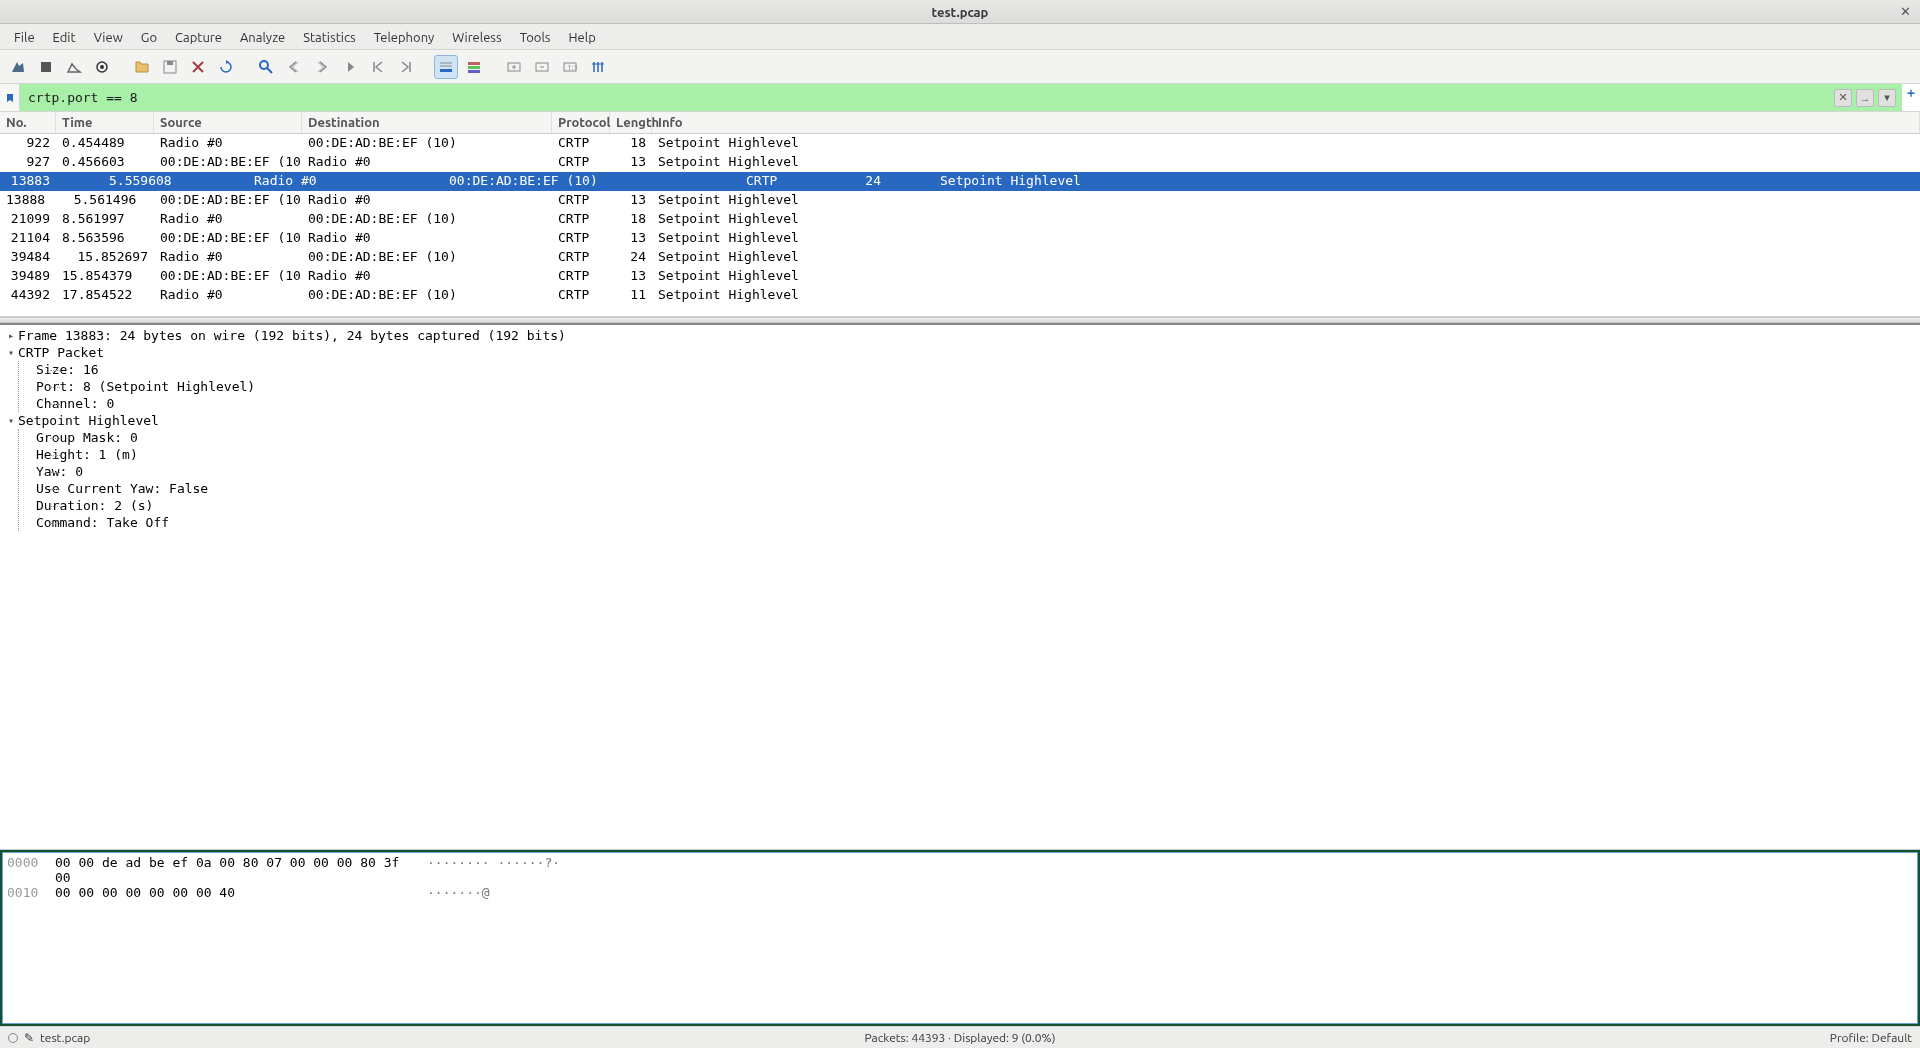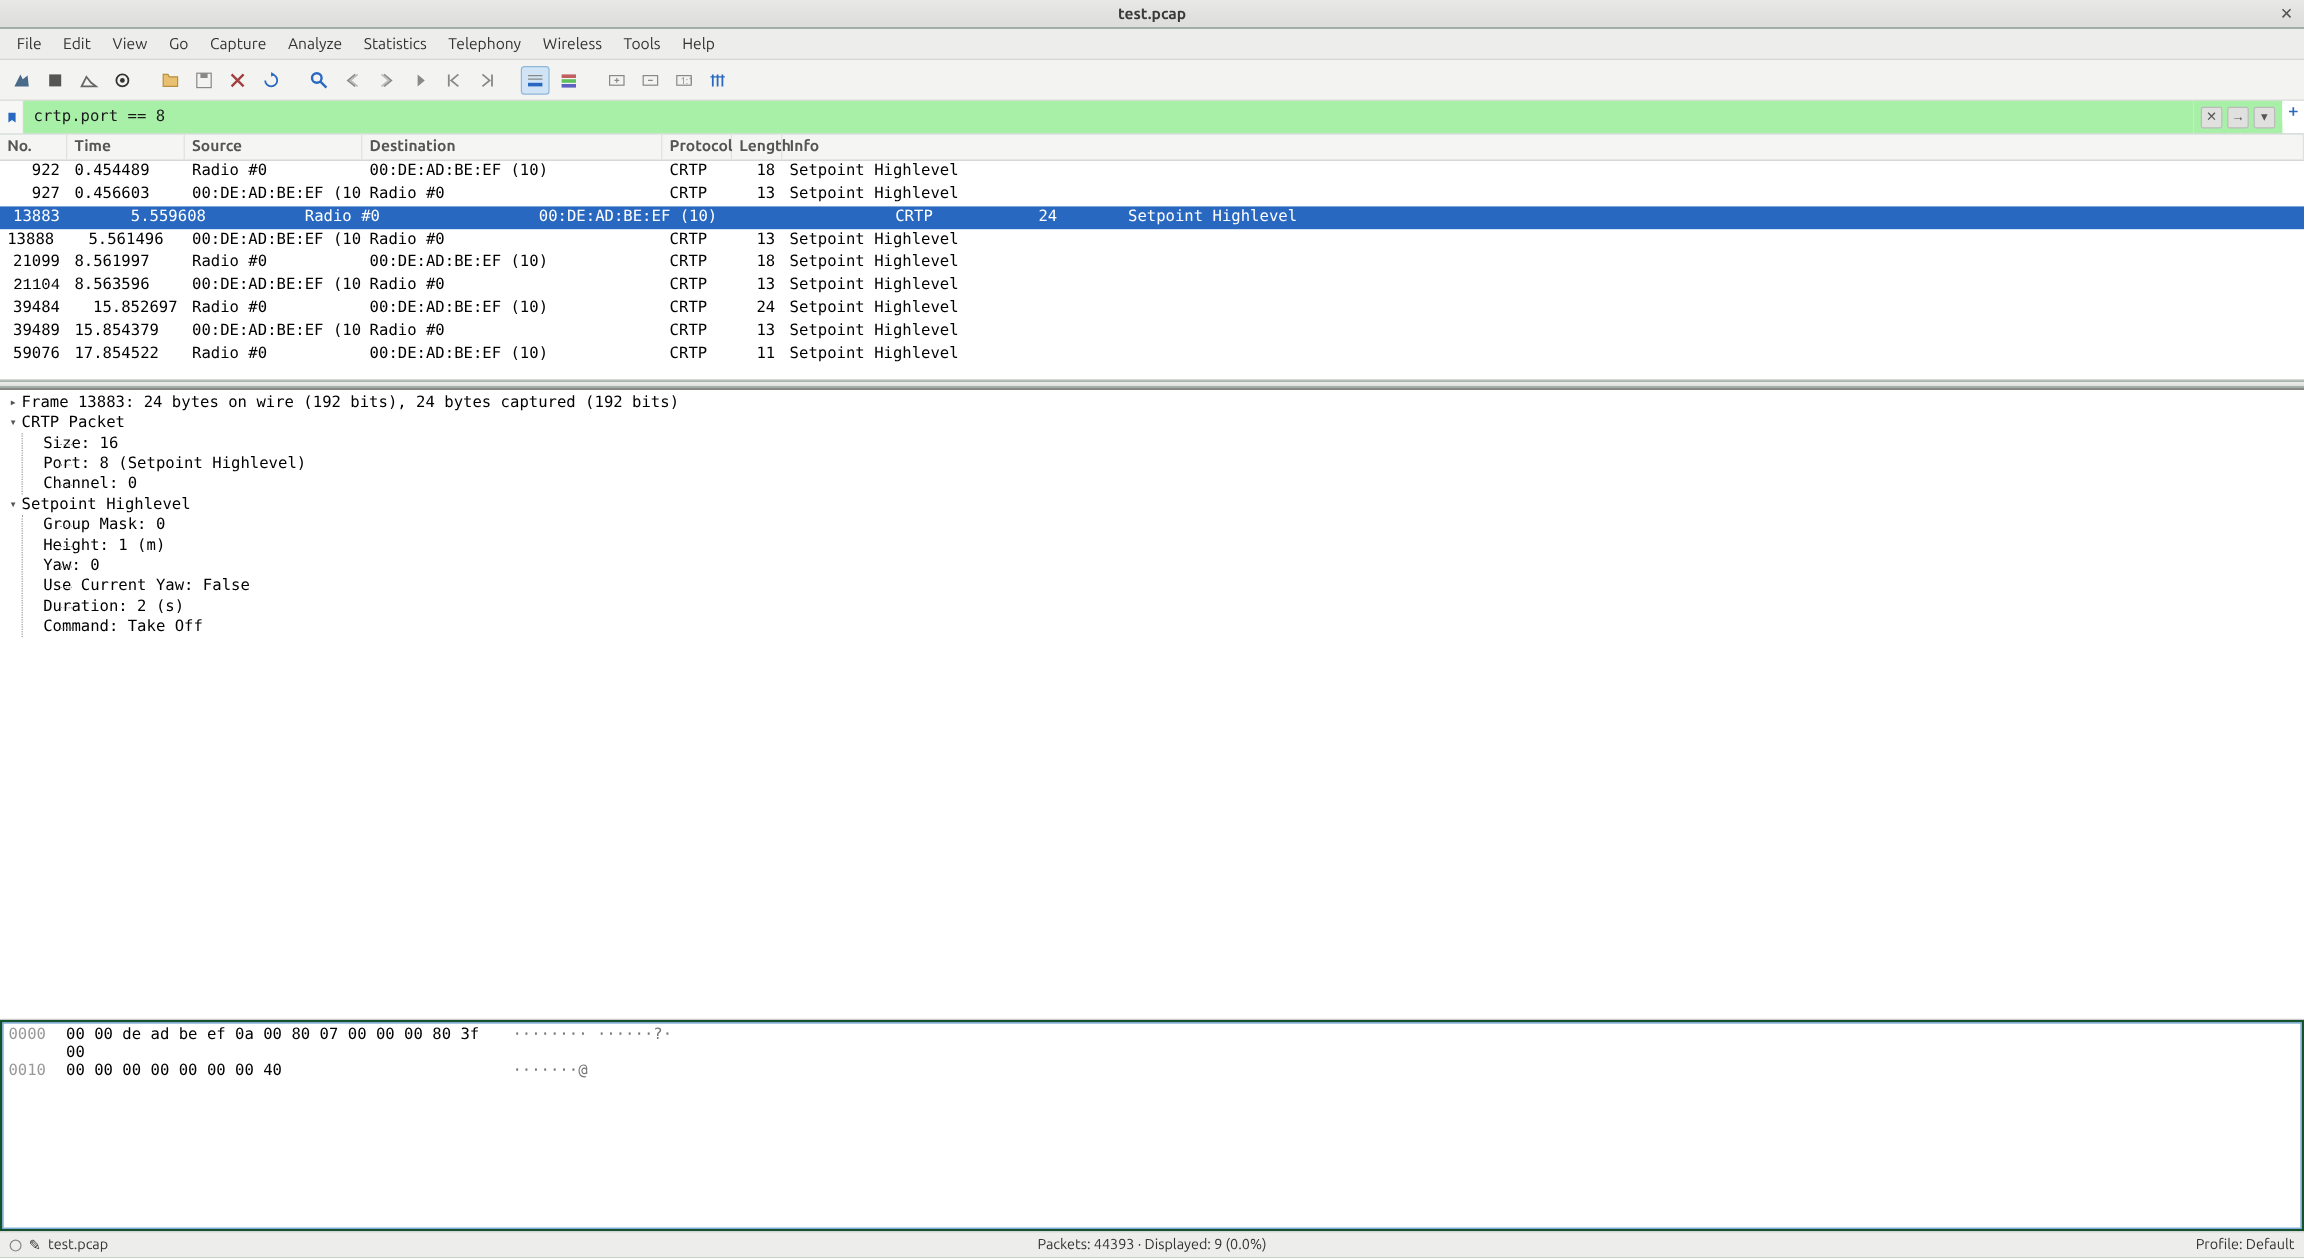--- a/index.html
+++ b/index.html
@@ -262,21 +262,21 @@
         <div class="plist-row">
           <div class="col col-no" style="text-align: right;">21099</div>
           <div class="col col-time" style="text-align: left;">8.561997</div>
           <div class="col col-src" style="text-align: left;">Radio #0</div>
           <div class="col col-dst" style="text-align: left;">00:DE:AD:BE:EF (10)</div>
           <div class="col col-proto" style="text-align: left;">CRTP</div>
           <div class="col col-len" style="text-align: right;">18</div>
           <div class="col col-info" style="text-align: left;">Setpoint Highlevel</div>
         </div>
         <div class="plist-row">
-          <div class="col col-no" style="text-align: right; font-family: Liberation Mono, monospace;">21104</div>
+          <div class="col col-no" style="text-align: right;">21104</div>
           <div class="col col-time" style="text-align: left;">8.563596</div>
           <div class="col col-src" style="text-align: left;">00:DE:AD:BE:EF (10)</div>
           <div class="col col-dst" style="text-align: left;">Radio #0</div>
           <div class="col col-proto" style="text-align: left;">CRTP</div>
           <div class="col col-len" style="text-align: right;">13</div>
           <div class="col col-info" style="text-align: left;">Setpoint Highlevel</div>
         </div>
         <div class="plist-row">
           <div class="col col-no" style="text-align: right;">39484</div>
           <div class="col col-time" style="text-align: right;">15.852697</div>
@@ -289,21 +289,21 @@
         <div class="plist-row">
           <div class="col col-no" style="text-align: right;">39489</div>
           <div class="col col-time" style="text-align: left;">15.854379</div>
           <div class="col col-src" style="text-align: left;">00:DE:AD:BE:EF (10)</div>
           <div class="col col-dst" style="text-align: left;">Radio #0</div>
           <div class="col col-proto" style="text-align: left;">CRTP</div>
           <div class="col col-len" style="text-align: right;">13</div>
           <div class="col col-info" style="text-align: left;">Setpoint Highlevel</div>
         </div>
         <div class="plist-row">
-          <div class="col col-no" style="text-align: right;">59076</div>
+          <div class="col col-no" style="text-align: right;">44392</div>
           <div class="col col-time" style="text-align: left;">17.854522</div>
           <div class="col col-src" style="text-align: left;">Radio #0</div>
           <div class="col col-dst" style="text-align: left;">00:DE:AD:BE:EF (10)</div>
           <div class="col col-proto" style="text-align: left;">CRTP</div>
           <div class="col col-len" style="">11</div>
           <div class="col col-info" style="text-align: left;">Setpoint Highlevel</div>
         </div>
       </div>
   </div>
 

